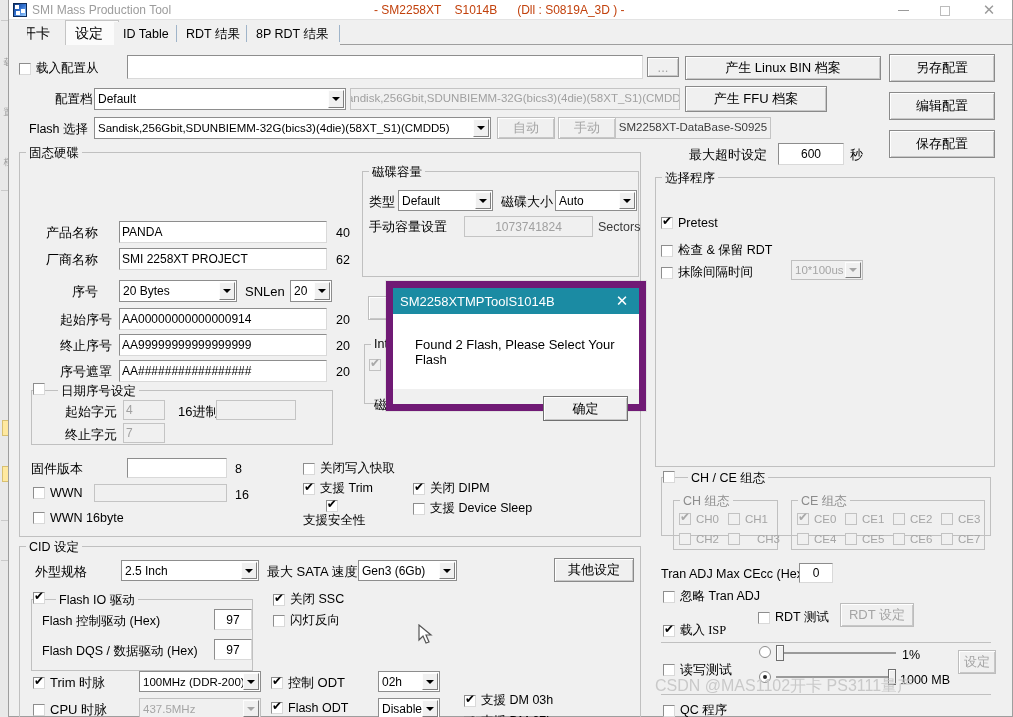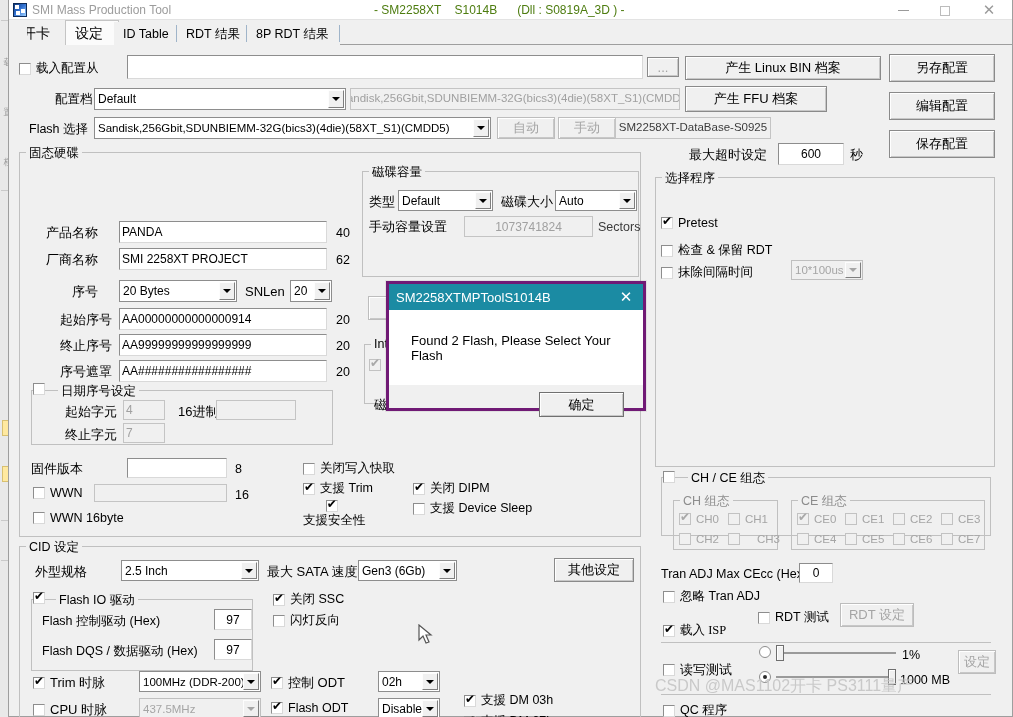--- a/index.html
+++ b/index.html
@@ -45,21 +45,21 @@
     background:linear-gradient(135deg,#123a7a 0%,#2f6fd0 45%,#9fd0ff 100%);
     border:1px solid #0d2a58;
   }
   #app-icon .sq{ position:absolute; background:#ffffff; width:4px; height:4px; }
   #title-text{
     position:absolute; left:23px; top:2px; height:16px; line-height:16px;
     font-size:12px; color:#9c9c9c; white-space:pre;
   }
   #title-sub{
     position:absolute; left:365px; top:2px; height:16px; line-height:16px;
-    font-size:12px; color:#4d7c0f; white-space:pre;
+    font-size:12px; color:#c2410c; white-space:pre;
   }
   .win-btn{
     position:absolute; top:0; width:42px; height:20px;
     color:#9a9a9a; font-size:13px; text-align:center; line-height:20px;
   }
   #btn-min{ right:88px; }
   #btn-max{ right:46px; }
   #btn-close{ right:2px; font-size:15px; }
   #btn-min .bar{ display:inline-block; width:11px; height:1px; background:#9a9a9a; vertical-align:middle;}
   #btn-max .box{ display:inline-block; width:10px; height:10px; border:1px solid #bcbcbc; vertical-align:middle;}
@@ -159,21 +159,21 @@
     background:#9a9a9a;
   }
   .slider .thumb{
     position:absolute; top:0; width:8px; height:16px;
     background:#f0f0f0; border:1px solid #6e6e6e;
     box-shadow: inset 1px 1px 0 #ffffff;
   }
   
   #modal{
     position:absolute; left:377px; top:281px; width:260px; height:130px;
-    background:#f0f0f0; border:3px solid #701a75;
+    background:#f0f0f0; border:7px solid #701a75;
     box-shadow:0 0 0 1px rgba(0,0,0,.06);
     z-index:40;
   }
   #modal-title{
     position:absolute; left:0; top:0; right:0; height:26px;
     background:#1b8ba3; color:#ffffff; font-size:13px;
     display:flex; align-items:center; padding-left:7px;
   }
   #modal-close{
     position:absolute; right:0; top:0; width:34px; height:26px;

